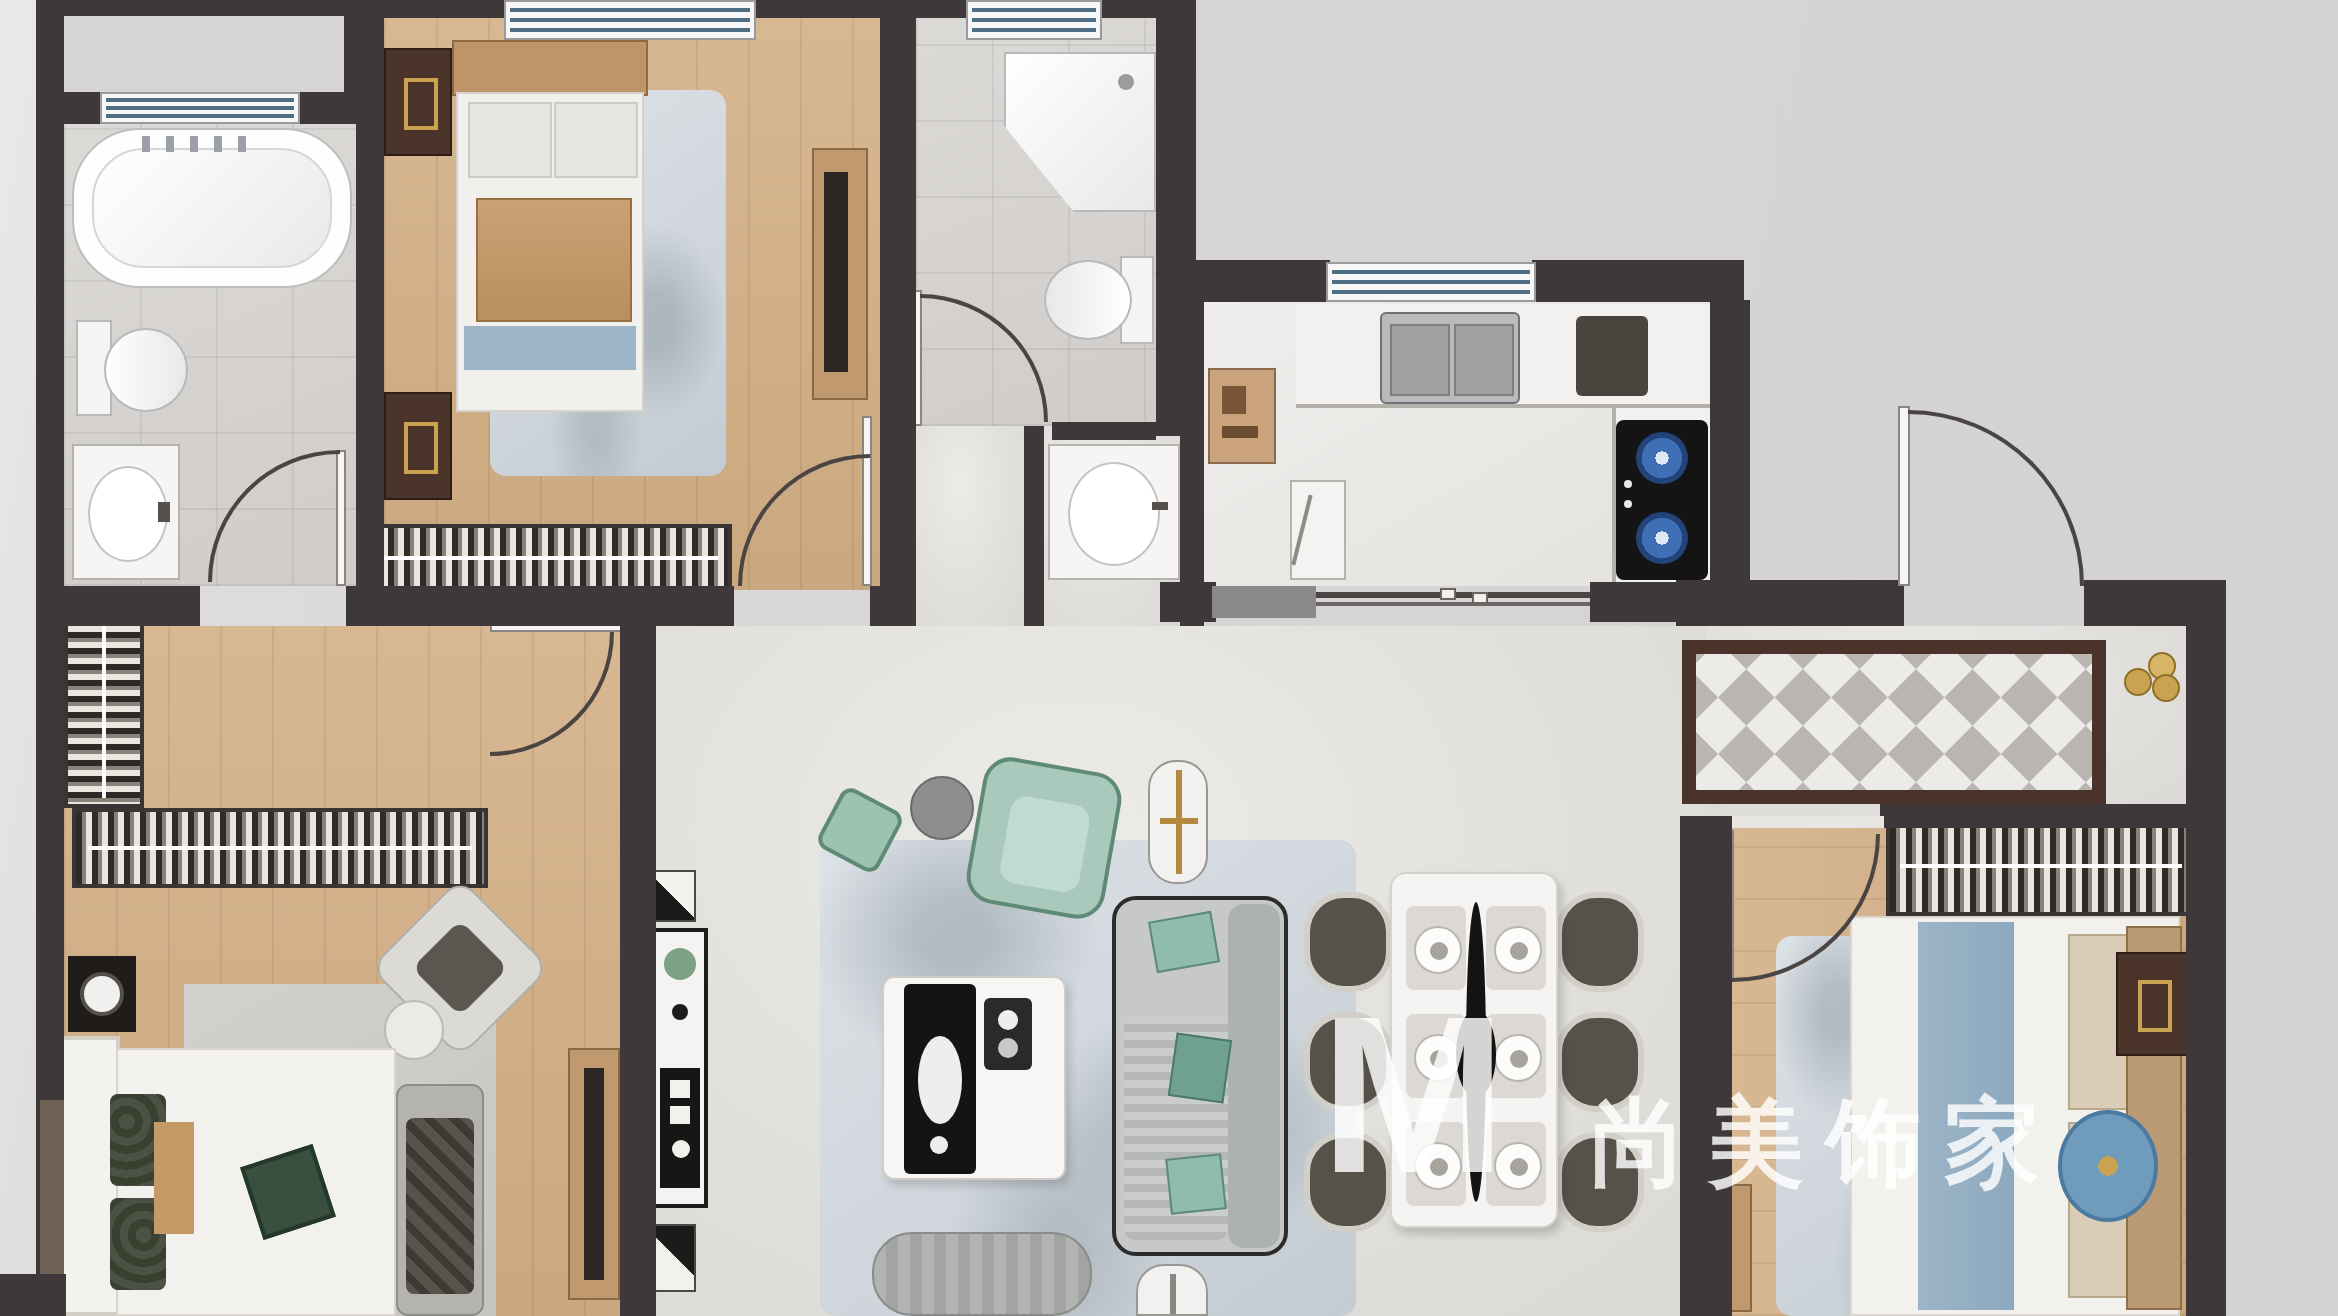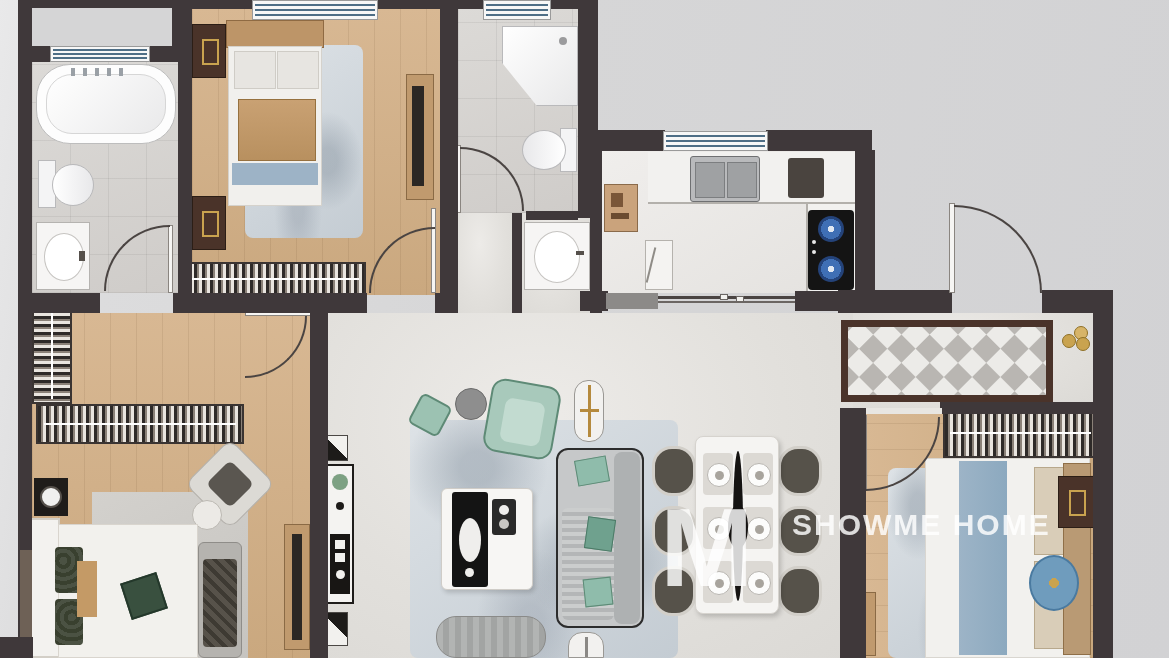--- a/index.html
+++ b/index.html
@@ -328,15 +328,15 @@
       <i></i>
       <i></i>
     </div>
   <div class="abs window" style="left:663px;top:131px;width:105px;height:20px;">
       <i></i>
       <i></i>
       <i></i>
     </div>
 
   <div class="abs wm" style="left:660px;top:492px;width:104px;height:122px;font-size:112px;line-height:112px;font-family:'Liberation Sans','DejaVu Sans',sans-serif;">M</div>
-  <div class="abs wm" style="left:792px;top:508px;font-size:30px;letter-spacing:2px;">SHOWME HOME</div>
+  <div class="abs wm" style="left:795px;top:540px;font-size:48px;letter-spacing:11px;font-family:'DejaVu Sans','Liberation Sans',sans-serif;">尚美饰家</div>
 
 </div>
 
 </body></html>

